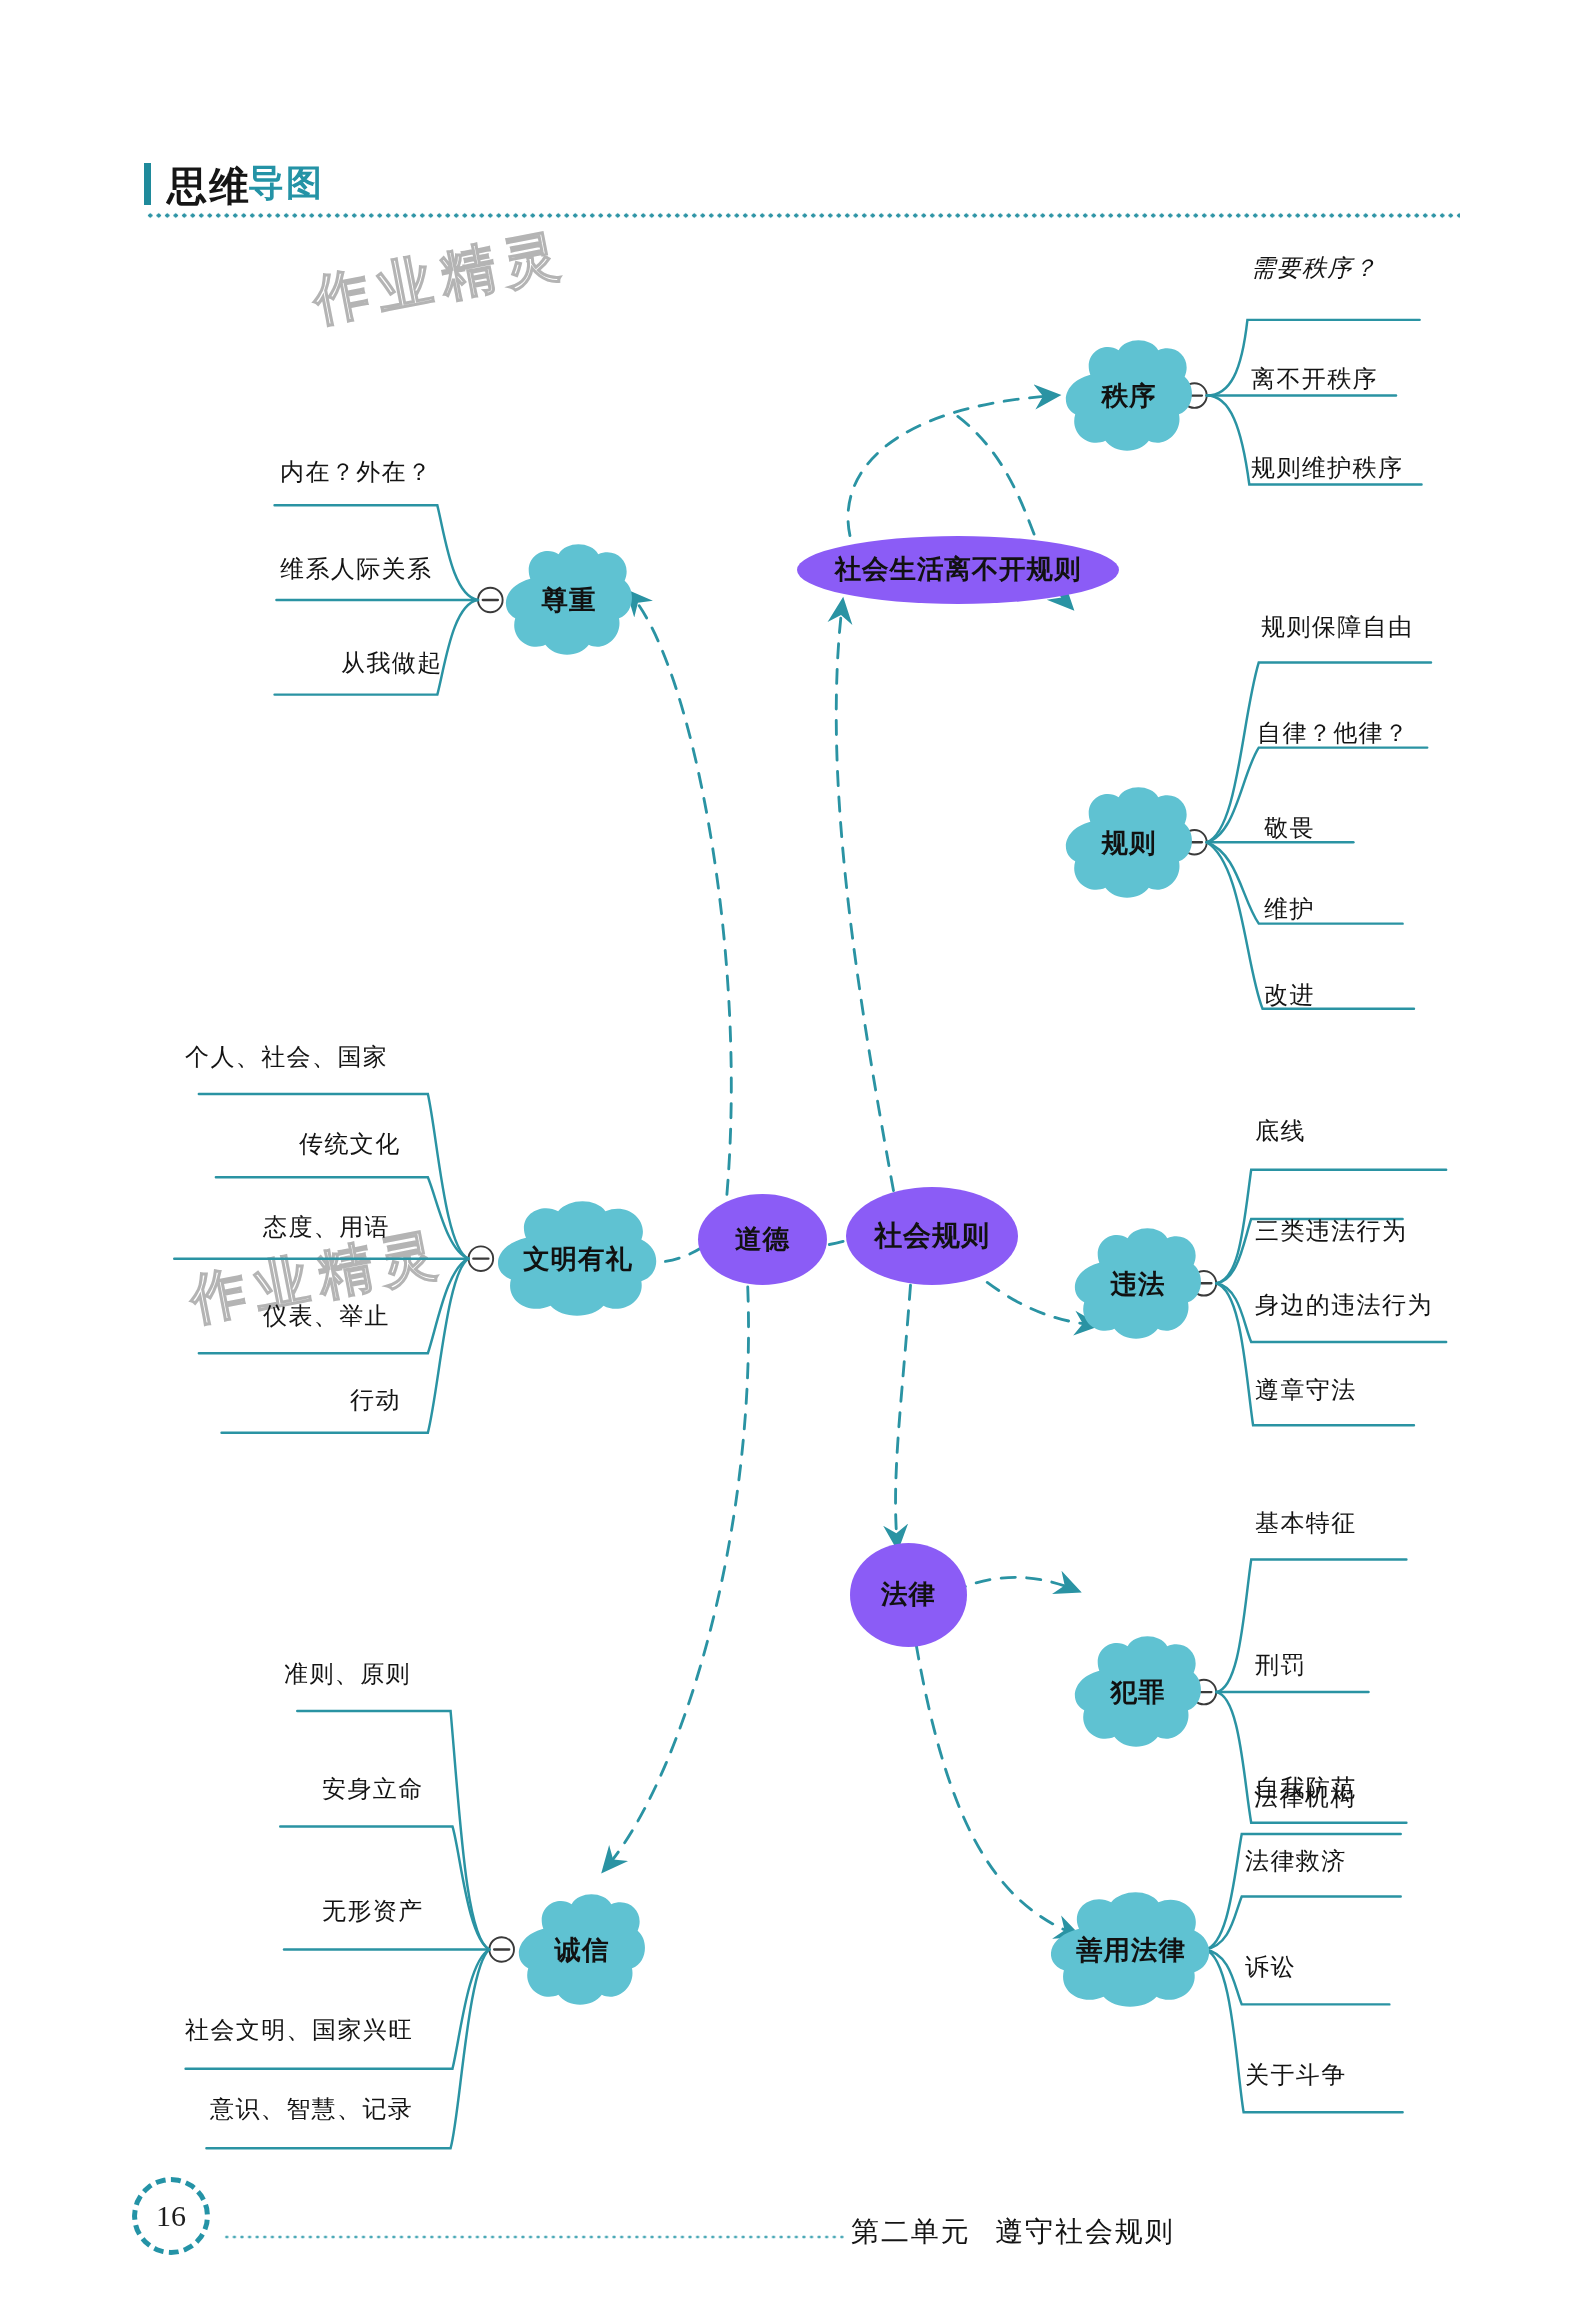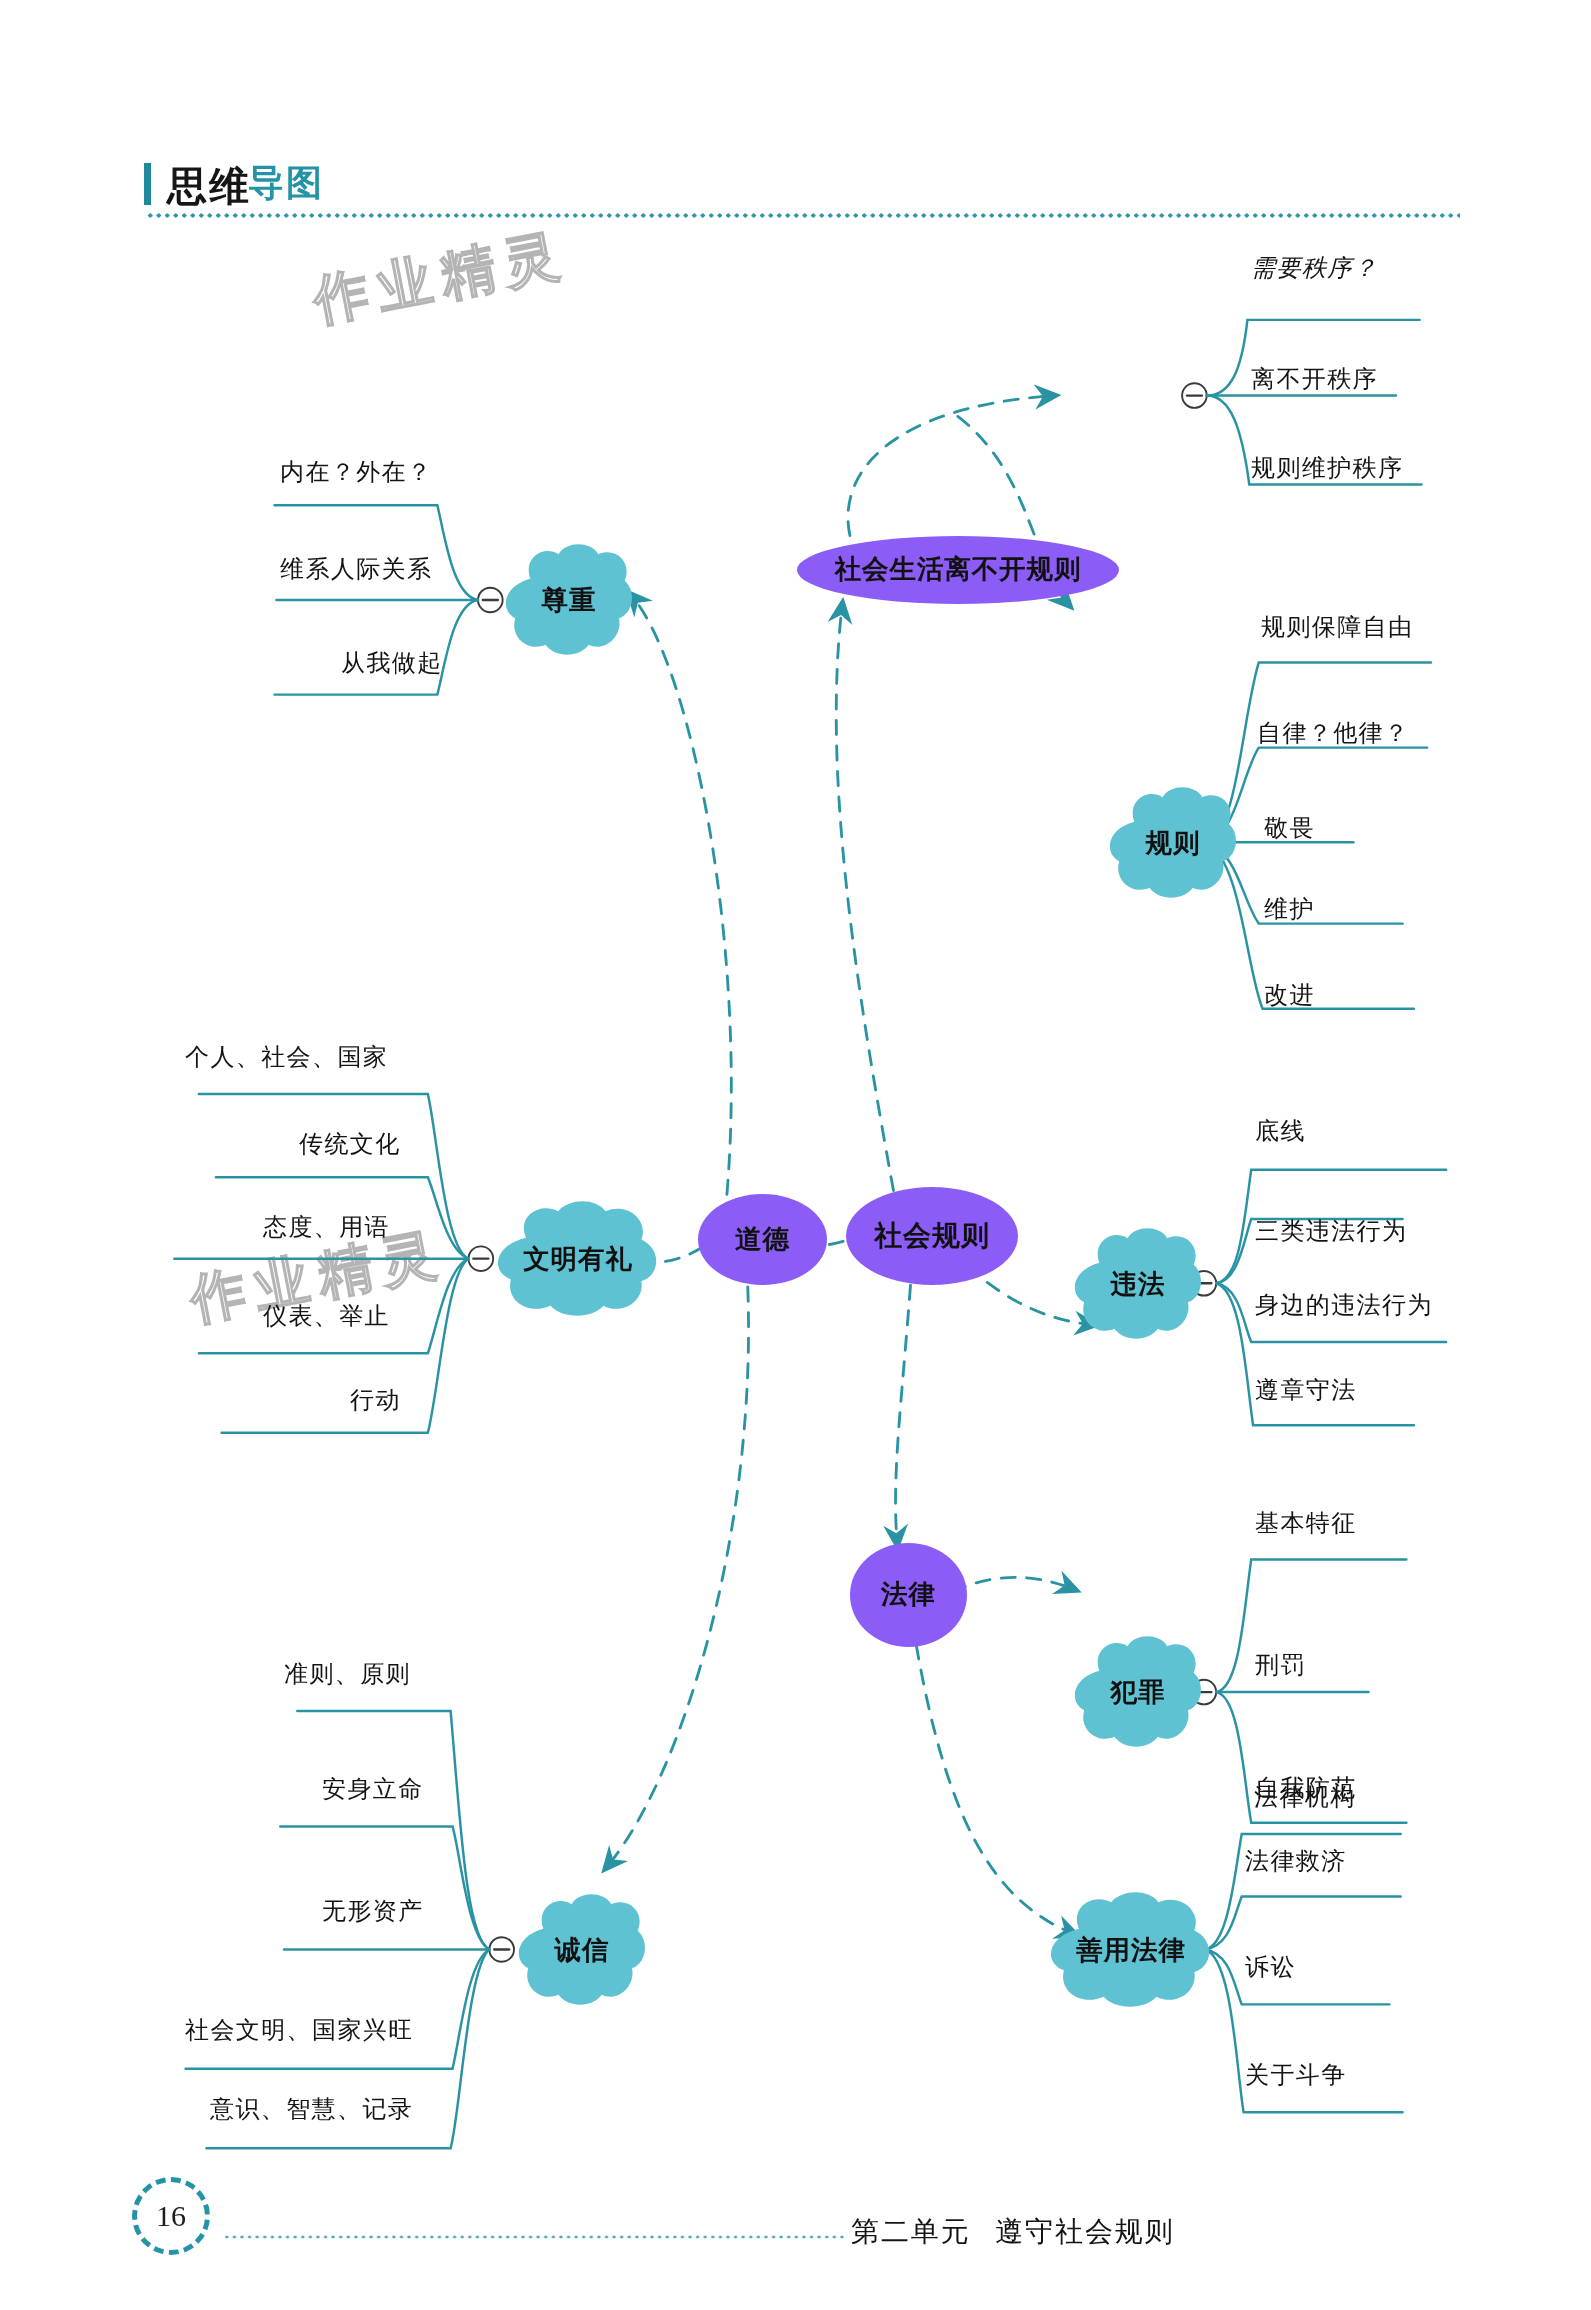--- a/index.html
+++ b/index.html
@@ -197,22 +197,30 @@
         <path d="M1273,2060 C1302,2068 1306,2184 1314,2232 L1482,2232"></path>
       </g>
 
     </g>
   </svg>
 
   <div class="node ellipse" style="left:797px;top:536px;width:322px;height:68px;font-size:26.5px;">
     <span>社会生活离不开规则</span>
   </div>
 
-
-  <div class="cloud" style="left:1106px;top:784px;width:134px;height:117px;text-align:right;">
+  <div class="cloud" style="left:1062px;top:337px;width:134px;height:117px;">
+    <svg viewBox="0 0 142 124" width="134" height="117">
+      <path d="M30,40 C22,18 44,4 60,14 C68,0 94,0 102,14 C122,6 138,24 130,42
+               C142,52 140,76 124,82 C128,102 108,118 92,110 C82,124 56,124 46,110
+               C28,118 8,102 14,82 C-2,74 0,48 30,40 Z" fill="#5fc2d2"></path>
+    </svg>
+    <div class="lbl" style="font-size:26.5px;">秩序</div>
+  </div>
+
+  <div class="cloud" style="left:1062px;top:784px;width:134px;height:117px;text-align:right;">
     <svg viewBox="0 0 142 124" width="134" height="117">
       <path d="M30,40 C22,18 44,4 60,14 C68,0 94,0 102,14 C122,6 138,24 130,42
                C142,52 140,76 124,82 C128,102 108,118 92,110 C82,124 56,124 46,110
                C28,118 8,102 14,82 C-2,74 0,48 30,40 Z" fill="#5fc2d2"></path>
     </svg>
     <div class="lbl" style="font-size:26.5px;">规则</div>
   </div>
 
   <div class="cloud" style="left:502px;top:541px;width:134px;height:117px;">
     <svg viewBox="0 0 142 124" width="134" height="117">

